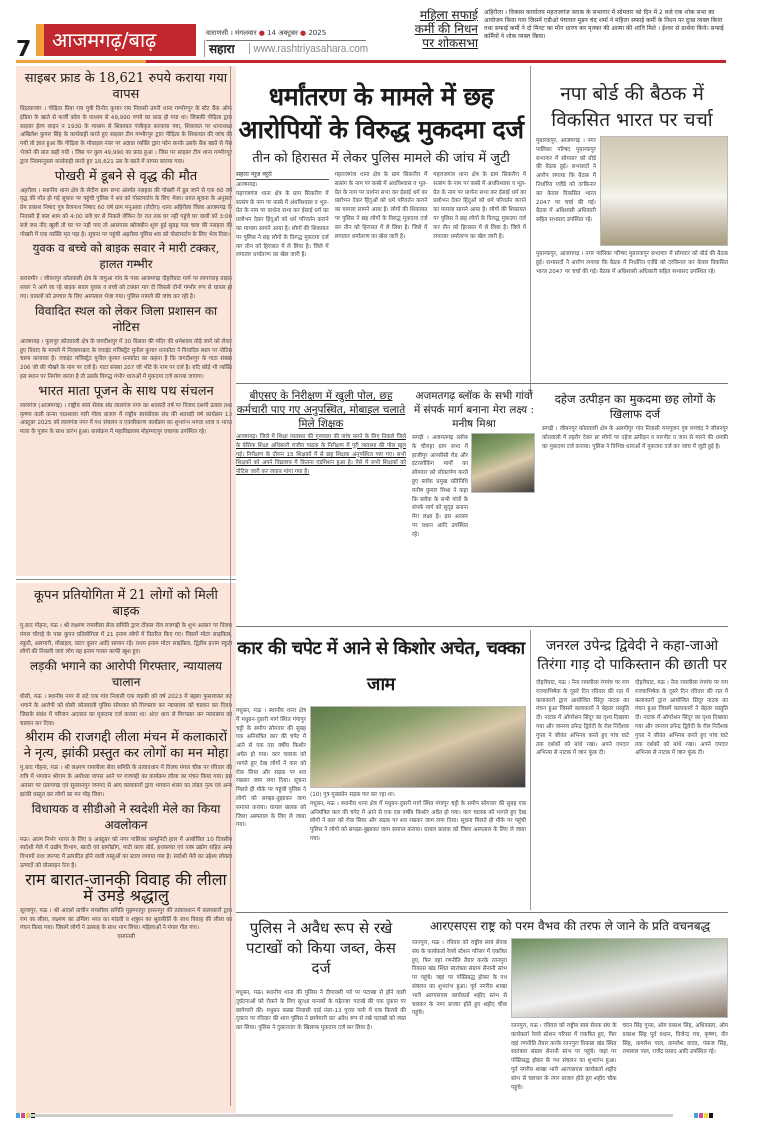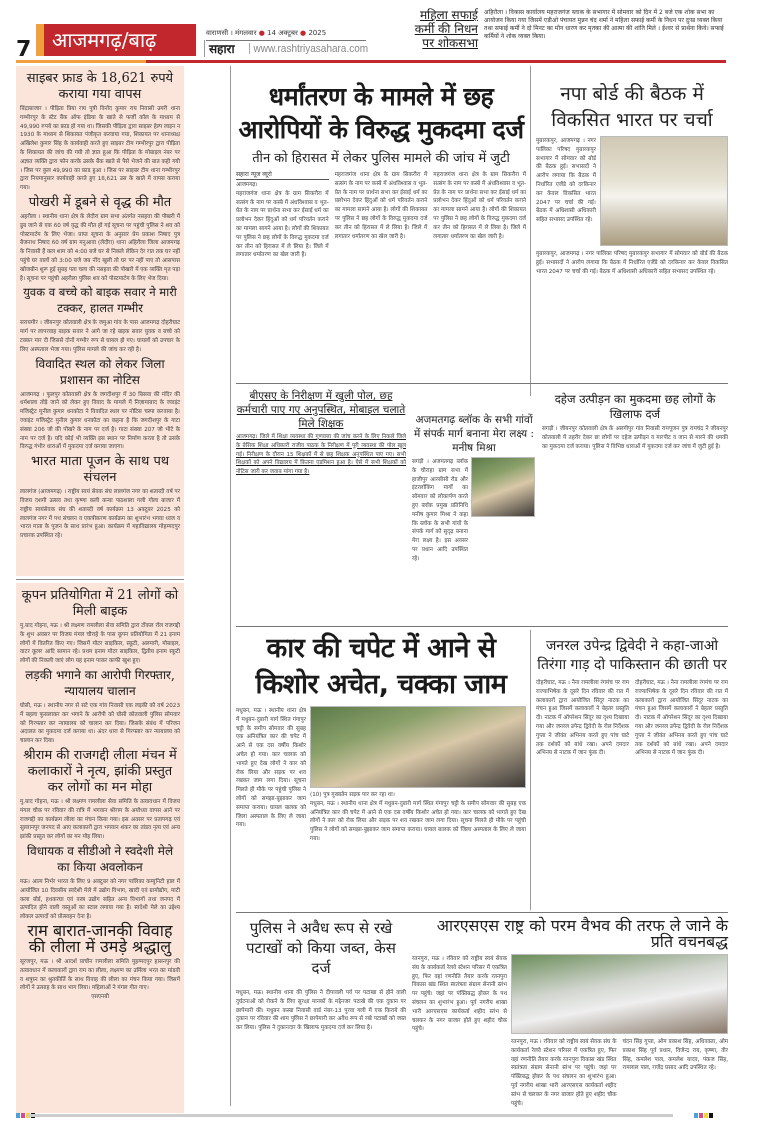--- a/index.html
+++ b/index.html
@@ -19,21 +19,21 @@
   .mast-rule { position: absolute; left: 190px; top: 16px; width: 160px; height: 1px; background: #777; }
   .orange-bar { position: absolute; left: 0; top: 60px; width: 130px; height: 3px; background: #f2a03d; }
   .red-bar { position: absolute; left: 130px; top: 60px; width: 580px; height: 3px; background: #c1272d; }
 
   
   .brief { position: absolute; left: 200px; top: 3px; width: 512px; height: 48px; }
   .brief-head { position: absolute; left: 0; top: 0; width: 82px; text-align: right; font-size: 13px; line-height: 15px; font-family: "DejaVu Serif", serif; }
   .brief-text { position: absolute; left: 88px; top: 0; width: 420px; font-size: 6px; line-height: 8px; color: #333; }
 
   
-  .col-left { position: absolute; left: 0; top: 66px; width: 168px; }
+  .col-left { position: absolute; left: 0; top: 66px; width: 220px; }
   .pink { background: #fbe4d9; padding: 2px 4px; }
   .story-h { font-family: "DejaVu Serif", serif; text-align: center; font-size: 13px; line-height: 16px; margin: 2px 0 2px; color: #1a1a1a; }
   .body-txt { font-size: 5.6px; line-height: 8.8px; color: #444; text-align: justify; }
   .sep { height: 1px; background: #888; margin: 3px 0; }
 
   .main-h { font-family: "DejaVu Sans", sans-serif; font-weight: bold; text-align: center; letter-spacing: -0.5px; }
   .deck { font-family: "DejaVu Sans", sans-serif; text-align: center; color: #222; }
   .byline { font-size: 6px; color: #333; border-bottom: 1px solid #555; padding-bottom: 1px; }
   .photo { background: linear-gradient(135deg, #7a8a6a 0%, #c9c2a8 40%, #e8e6dd 55%, #6d5c4b 100%); border: 1px solid #bbb; }
   .photo.hall { background: linear-gradient(180deg, #cfc8b4 0%, #e6e2d2 40%, #f5f3ee 55%, #a89b7e 100%); }
@@ -135,36 +135,36 @@
   </div>
 
   <div class="hrule" style="left:220px; top:383px; width:492px;"></div>
 
   <div style="position:absolute; left:220px; top:388px; width:170px;text-decoration:underline;">
     <div class="deck" style="font-size:10.5px; line-height:14px;">बीएसए के निरीक्षण में खुली पोल, छह कर्मचारी पाए गए अनुपस्थित, मोबाइल चलाते मिले शिक्षक</div>
     <div class="body-txt" style="height:145px; overflow:hidden; margin-top:2px;">आजमगढ़। जिले में शिक्षा व्यवस्था की गुणवत्ता की जांच करने के लिए निकले जिले के बेसिक शिक्षा अधिकारी राजीव पाठक के निरीक्षण में पूरी व्यवस्था की पोल खुल गई। निरीक्षण के दौरान 15 शिक्षकों में से छह शिक्षक अनुपस्थित पाए गए। सभी शिक्षकों को अपने विद्यालय में कितना एडमिशन हुआ है। ऐसे में सभी शिक्षकों को नोटिस जारी कर जवाब मांगा गया है।</div>
   </div>
 
   <div style="position:absolute; left:396px; top:388px; width:124px;">
-    <div class="deck" style="font-size:10.5px; line-height:14px;margin-top:24px;">अजमतगढ़ ब्लॉक के सभी गांवों में संपर्क मार्ग बनाना मेरा लक्ष्य : मनीष मिश्रा</div>
+    <div class="deck" style="font-size:10.5px; line-height:14px;">अजमतगढ़ ब्लॉक के सभी गांवों में संपर्क मार्ग बनाना मेरा लक्ष्य : मनीष मिश्रा</div>
     <div style="display:flex; gap:3px; margin-top:3px;">
       <div class="body-txt" style="width:56px; height:140px; overflow:hidden;">सगड़ी । अजमतगढ़ ब्लॉक के चौराहा ग्राम सभा में हाजीपुर आरसीसी रोड और इंटरलॉकिंग मार्गों का सोमवार को लोकार्पण करते हुए ब्लॉक प्रमुख प्रतिनिधि मनीष कुमार मिश्रा ने कहा कि ब्लॉक के सभी गांवों के संपर्क मार्ग को सुदृढ़ बनाना मेरा लक्ष्य है। इस अवसर पर प्रधान आदि उपस्थित रहे।</div>
       <div class="photo crowd" style="width:64px; height:60px;"></div>
     </div>
   </div>
 
   <div style="position:absolute; left:526px; top:392px; width:186px;">
     <div class="deck" style="font-size:11.5px; line-height:15px;">दहेज उत्पीड़न का मुकदमा छह लोगों के खिलाफ दर्ज</div>
     <div class="body-txt" style="height:180px; overflow:hidden; margin-top:2px;">सगड़ी । जीयनपुर कोतवाली क्षेत्र के अलगीपुर गांव निवासी रामपूजन पुत्र रामचंद्र ने जीयनपुर कोतवाली में तहरीर देकर छः लोगों पर दहेज उत्पीड़न व मारपीट व जान से मारने की धमकी का मुकदमा दर्ज कराया। पुलिस ने विभिन्न धाराओं में मुकदमा दर्ज कर जांच में जुटी हुई है।</div>
   </div>
 
   <div class="hrule" style="left:220px; top:626px; width:492px;"></div>
 
   <div style="position:absolute; left:220px; top:630px; width:290px;">
-    <div class="main-h" style="font-size:27px; line-height:36px;">कार की चपेट में आने से किशोर अचेत, चक्का जाम</div>
+    <div class="main-h" style="font-size:18px; line-height:36px;">कार की चपेट में आने से किशोर अचेत, चक्का जाम</div>
     <div style="display:flex; gap:4px; margin-top:4px;">
       <div class="body-txt" style="width:70px; height:210px; overflow:hidden;">मधुबन, मऊ । स्थानीय थाना क्षेत्र में मधुबन-दुबारी मार्ग स्थित गंगापुर चट्टी के समीप सोमवार की सुबह एक अनियंत्रित कार की चपेट में आने से एक दस वर्षीय किशोर अचेत हो गया। कार चालक को भागते हुए देख लोगों ने कार को रोक लिया और सड़क पर शव रखकर जाम लगा दिया। सूचना मिलते ही मौके पर पहुंची पुलिस ने लोगों को समझा-बुझाकर जाम समाप्त कराया। घायल बालक को जिला अस्पताल के लिए ले जाया गया।</div>
       <div style="flex:1;">
         <div class="photo crowd" style="height:82px;"></div>
         <div class="body-txt" style="margin-top:2px;">(10) पुत्र मुख्यतेन सड़क पार कर रहा था।</div>
         <div class="body-txt" style="height:110px; overflow:hidden;">मधुबन, मऊ । स्थानीय थाना क्षेत्र में मधुबन-दुबारी मार्ग स्थित गंगापुर चट्टी के समीप सोमवार की सुबह एक अनियंत्रित कार की चपेट में आने से एक दस वर्षीय किशोर अचेत हो गया। कार चालक को भागते हुए देख लोगों ने कार को रोक लिया और सड़क पर शव रखकर जाम लगा दिया। सूचना मिलते ही मौके पर पहुंची पुलिस ने लोगों को समझा-बुझाकर जाम समाप्त कराया। घायल बालक को जिला अस्पताल के लिए ले जाया गया।</div>
       </div>
     </div>
   </div>
 
@@ -183,21 +183,21 @@
   </div>
 
   <div class="hrule" style="left:220px; top:912px; width:492px;"></div>
 
   <div style="position:absolute; left:220px; top:918px; width:170px;">
     <div class="deck" style="font-size:15px; line-height:20px;">पुलिस ने अवैध रूप से रखे पटाखों को किया जब्त, केस दर्ज</div>
     <div class="body-txt" style="height:150px; overflow:hidden; margin-top:10px;">मधुबन, मऊ। स्थानीय थाना की पुलिस ने दीपावली पर्व पर पटाखा से होने वाली दुर्घटनाओं को रोकने के लिए सुरक्षा मानकों के मद्देनजर पटाखे की एक दुकान पर छापेमारी की। मधुबन कस्बा निवासी वार्ड नंबर-13 पुरवा गली में एक किराये की दुकान पर रविवार की शाम पुलिस ने छापेमारी कर अवैध रूप से रखे पटाखों को जब्त कर लिया। पुलिस ने दुकानदार के खिलाफ मुकदमा दर्ज कर लिया है।</div>
   </div>
 
   <div style="position:absolute; left:396px; top:918px; width:316px;">
-    <div class="deck" style="font-size:16px; line-height:16px;text-align:right;">आरएसएस राष्ट्र को परम वैभव की तरफ ले जाने के प्रति वचनबद्ध</div>
+    <div class="deck" style="font-size:12px; line-height:16px;">आरएसएस राष्ट्र को परम वैभव की तरफ ले जाने के प्रति वचनबद्ध</div>
     <div style="display:flex; gap:4px; margin-top:4px;">
       <div class="body-txt" style="width:95px; height:170px; overflow:hidden;">रतनपुरा, मऊ । रविवार को राष्ट्रीय स्वयं सेवक संघ के कार्यकर्ता रेलवे स्टेशन परिसर में एकत्रित हुए, फिर वहां रणनीति तैयार करके रतनपुरा विकास खंड स्थित स्वतंत्रता संग्राम सेनानी स्तंभ पर पहुंचे। जहां पर पंक्तिबद्ध होकर के पथ संचलन का शुभारंभ हुआ। पूर्व नगरीय शाखा भारी आरएसएस कार्यकर्ता शहीद स्तंभ से चलकर के नगर बाजार होते हुए शहीद चौक पहुंचे।</div>
       <div style="flex:1;">
         <div class="photo march" style="height:80px;"></div>
         <div class="cols3" style="margin-top:3px; height:85px; overflow:hidden;">
           <div>
               <div class="body-txt">रतनपुरा, मऊ । रविवार को राष्ट्रीय स्वयं सेवक संघ के कार्यकर्ता रेलवे स्टेशन परिसर में एकत्रित हुए, फिर वहां रणनीति तैयार करके रतनपुरा विकास खंड स्थित स्वतंत्रता संग्राम सेनानी स्तंभ पर पहुंचे। जहां पर पंक्तिबद्ध होकर के पथ संचलन का शुभारंभ हुआ। पूर्व नगरीय शाखा भारी आरएसएस कार्यकर्ता शहीद स्तंभ से चलकर के नगर बाजार होते हुए शहीद चौक पहुंचे।</div>
             </div>
           <div>
               <div class="body-txt">चंदन सिंह गुप्ता, ओम प्रकाश सिंह, अधिवक्ता, ओम प्रकाश सिंह पूर्व प्रधान, विजेन्द्र राय, कृष्णा, वीर सिंह, कमलेश पाल, कमलेश यादव, पंकज सिंह, रामलाल पाल, राजेंद्र प्रसाद आदि उपस्थित रहे।</div>

